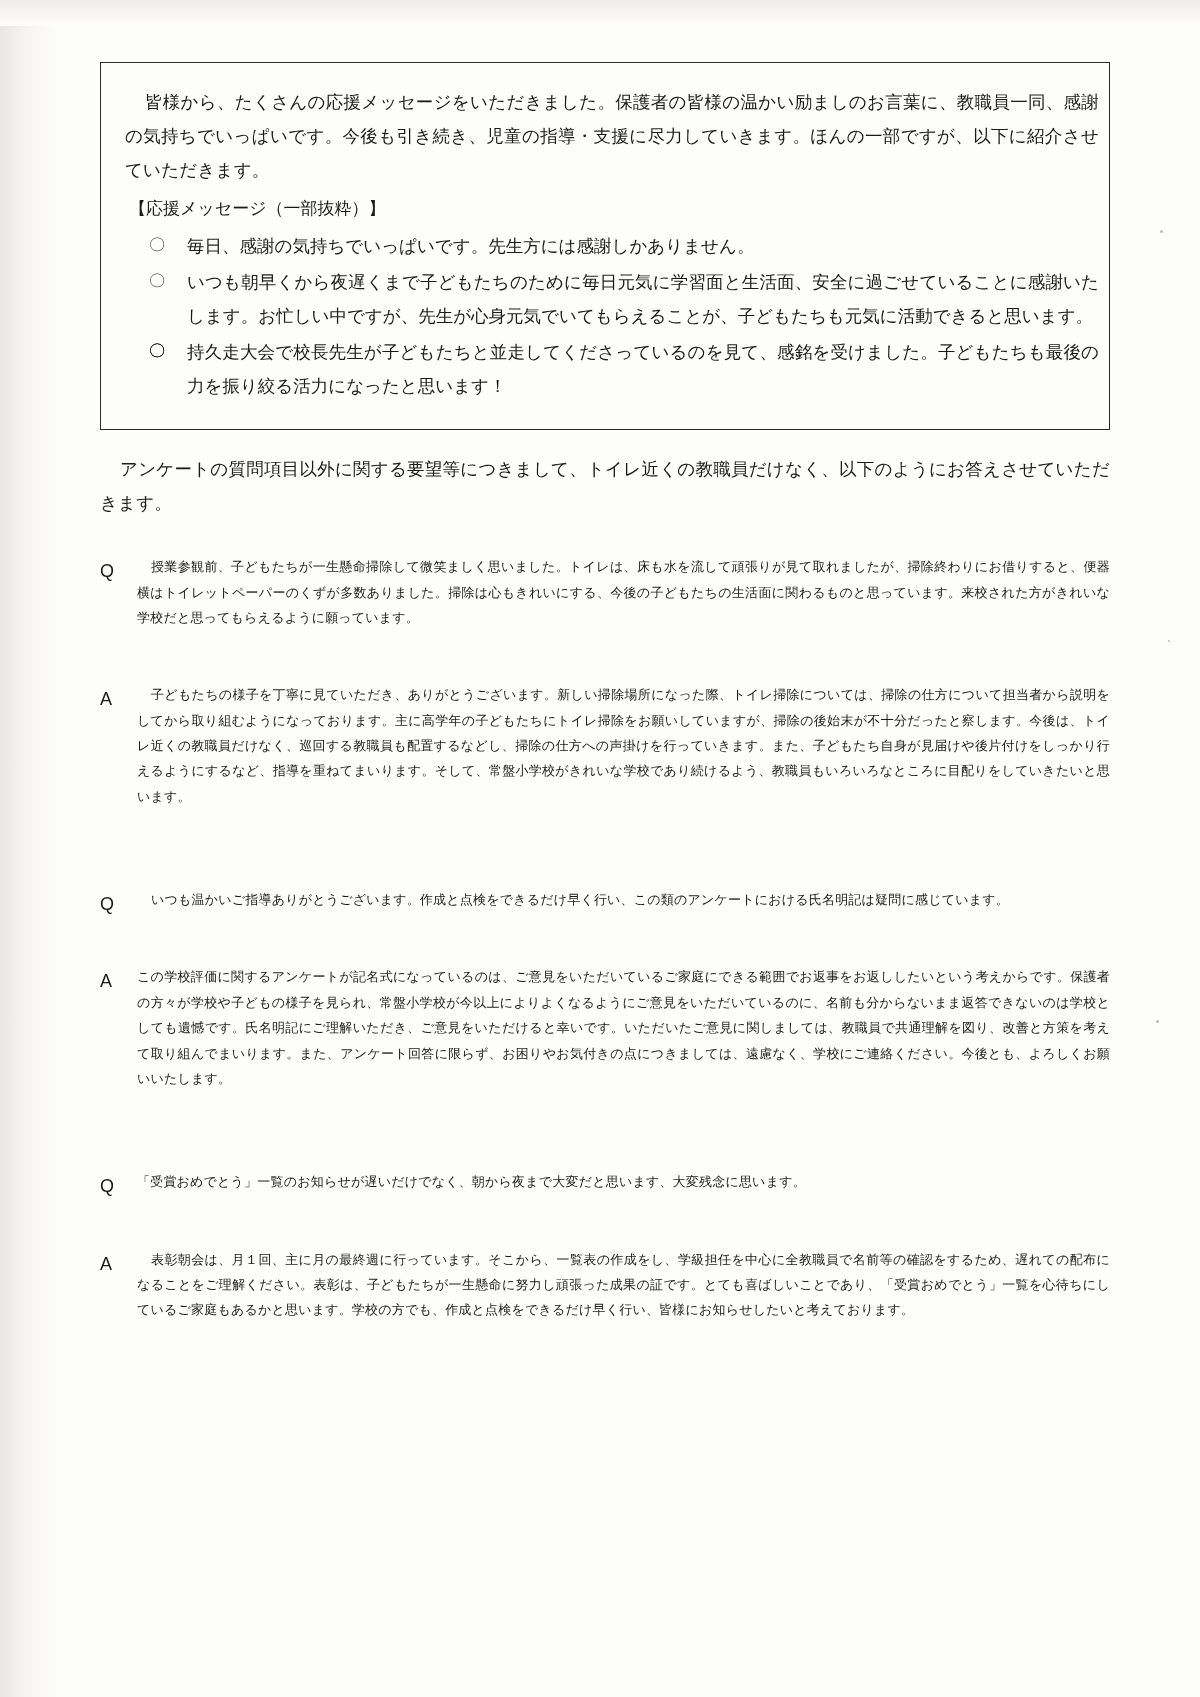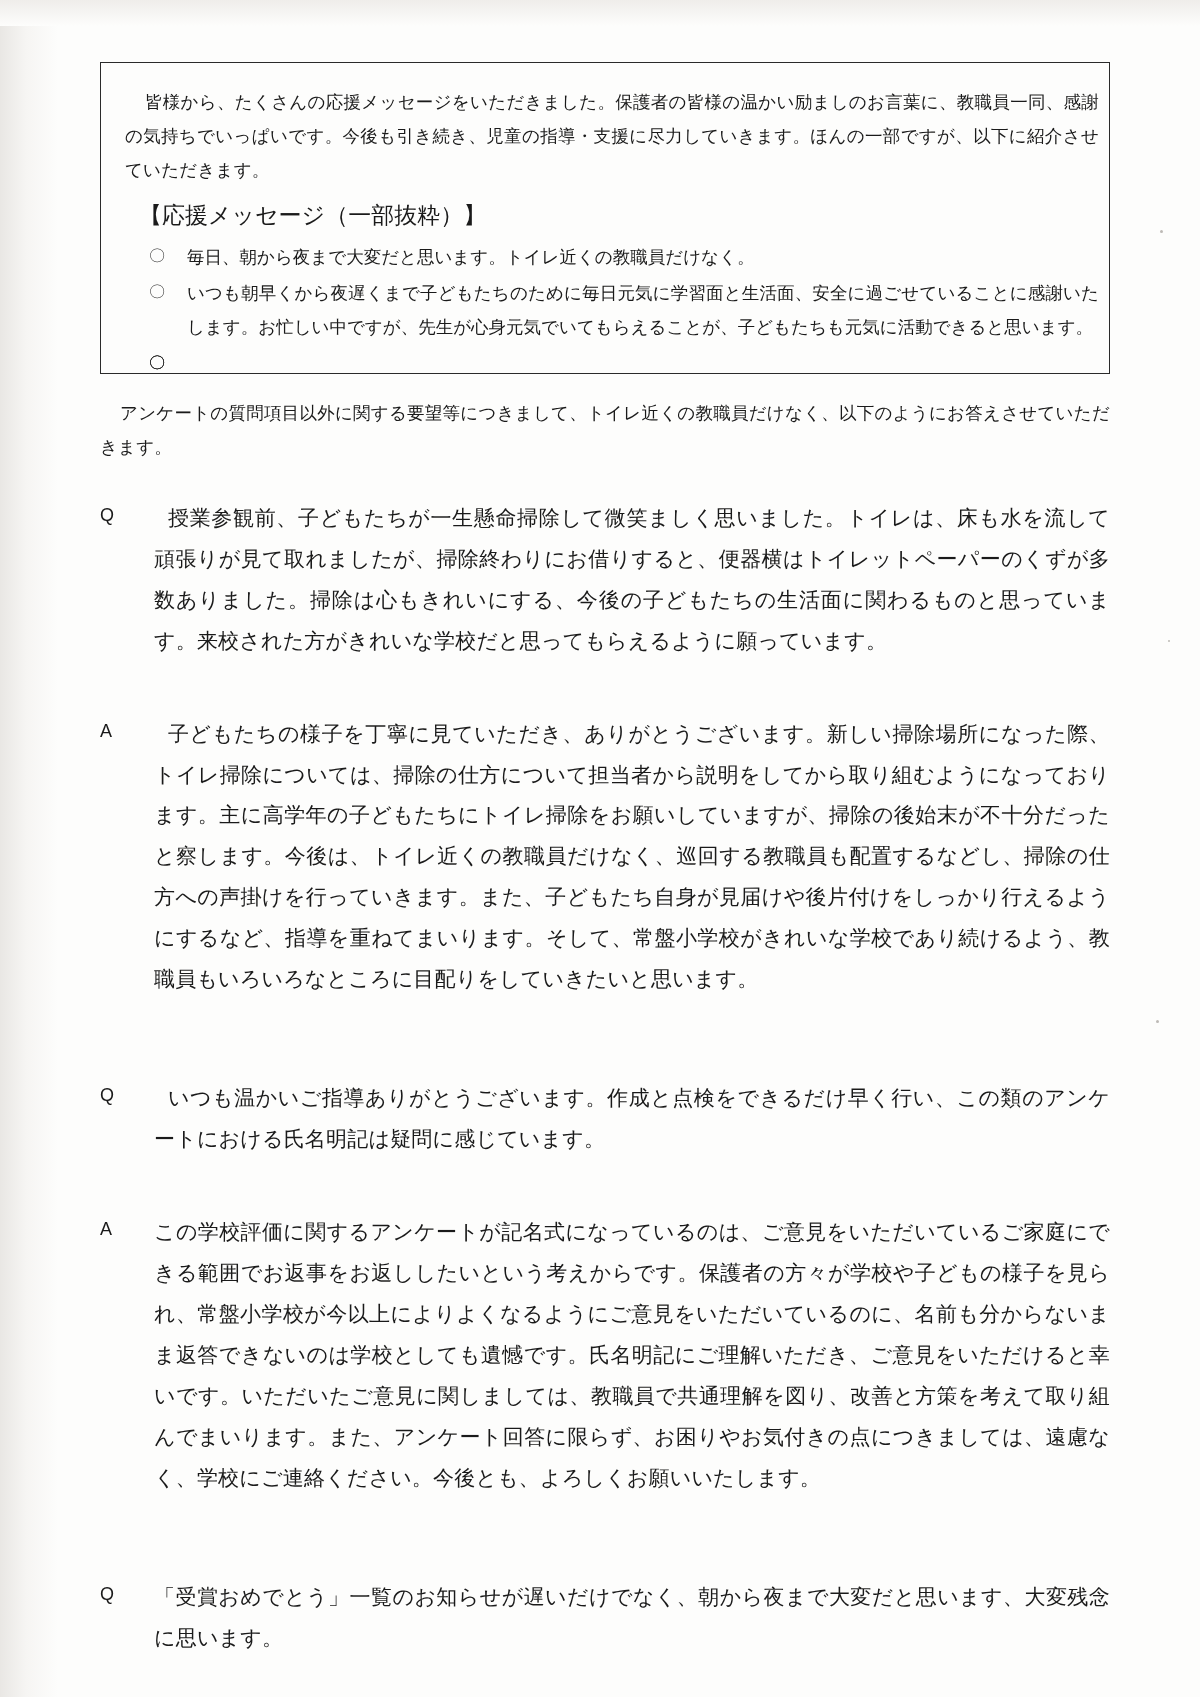--- a/index.html
+++ b/index.html
@@ -50,23 +50,24 @@
     font-size: 17.5px;
     line-height: 1.95;
     letter-spacing: 0.2px;
     text-align: justify;
     margin: 0;
   }
   .indent1 {
     text-indent: 20px;
   }
   .box-heading {
-    font-size: 23px;
+    font-size: 17px;
     line-height: 1.95;
-    margin: 6px 0 0 14px;
+    margin: 6px 0 0 4px;
+    font-family: Liberation Mono, monospace;
   }
   ul.msg-list {
     list-style: none;
     margin: 2px 0 0 0;
     padding: 0;
   }
   ul.msg-list li {
     position: relative;
     padding-left: 62px;
     font-size: 17.5px;
@@ -89,22 +90,22 @@
   }
   .qa-block .tag {
     position: absolute;
     left: 0;
     top: 0;
     font-size: 18px;
     line-height: 1.95;
     width: 34px;
   }
   .qa-block .body {
-    margin-left: 54px;
-    font-size: 21px;
+    margin-left: 37px;
+    font-size: 13px;
     line-height: 1.95;
     text-align: justify;
     letter-spacing: 0.2px;
   }
   .qa-block .body.first-indent {
     text-indent: 14px;
   }
   .gap-lg { margin-top: 78px; }
   .gap-md { margin-top: 52px; }
   .gap-sm { margin-top: 34px; }
@@ -127,34 +128,35 @@
   <div class="speck" style="left:1156px; top:1020px; width:3px; height:3px;"></div>
 
   <div class="content">
 
     <section class="boxed">
       <p class="para indent1">皆様から、たくさんの応援メッセージをいただきました。保護者の皆様の温かい励ましのお言葉に、教職員一同、感謝の気持ちでいっぱいです。今後も引き続き、児童の指導・支援に尽力していきます。ほんの一部ですが、以下に紹介させていただきます。</p>
       <p class="box-heading">【応援メッセージ（一部抜粋）】</p>
       <ul class="msg-list">
         <li>
           <span class="marker">〇</span>
-          <span>毎日、朝から夜まで大変だと思います。トイレ近くの教職員だけなく。</span>
+          <span>毎日、感謝の気持ちでいっぱいです。先生方には感謝しかありません。</span>
         </li>
         <li>
           <span class="marker">〇</span>
           <span>いつも朝早くから夜遅くまで子どもたちのために毎日元気に学習面と生活面、安全に過ごせていることに感謝いたします。お忙しい中ですが、先生が心身元気でいてもらえることが、子どもたちも元気に活動できると思います。</span>
         </li>
         <li>
           <span class="marker">〇</span>
         </li>
         <li>
           <span class="marker">〇</span>
         </li>
         <li>
           <span class="marker">〇</span>
+          <span>持久走大会で校長先生が子どもたちと並走してくださっているのを見て、感銘を受けました。子どもたちも最後の力を振り絞る活力になったと思います！</span>
         </li>
       </ul>
     </section>
 
     <p class="para indent1 after-box">アンケートの質問項目以外に関する要望等につきまして、トイレ近くの教職員だけなく、以下のようにお答えさせていただきます。</p>
 
     <div class="qa-block gap-sm">
       <span class="tag">Q</span>
       <div class="body first-indent">授業参観前、子どもたちが一生懸命掃除して微笑ましく思いました。トイレは、床も水を流して頑張りが見て取れましたが、掃除終わりにお借りすると、便器横はトイレットペーパーのくずが多数ありました。掃除は心もきれいにする、今後の子どもたちの生活面に関わるものと思っています。来校された方がきれいな学校だと思ってもらえるように願っています。</div>
     </div>

